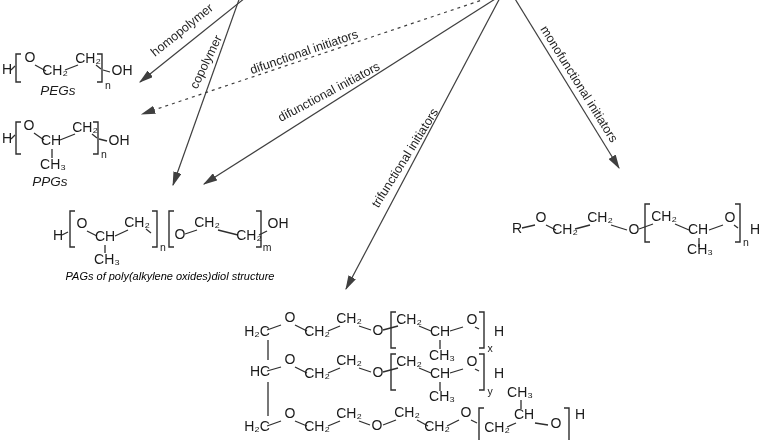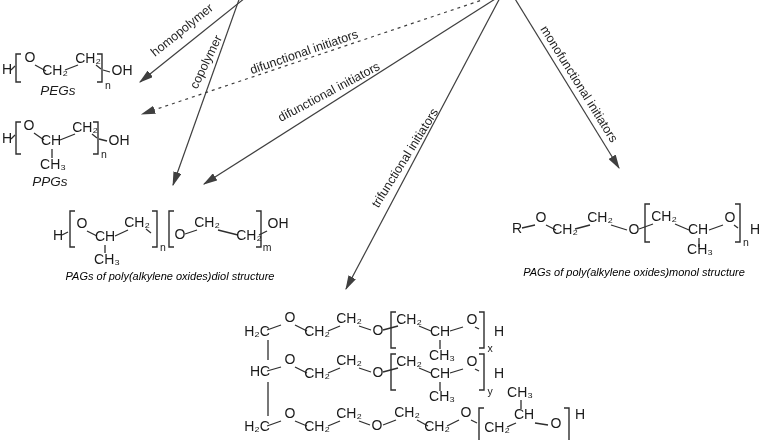--- a/index.html
+++ b/index.html
@@ -130,21 +130,20 @@
     <text class="at" x="72" y="36" text-anchor="middle">CH₂</text>
     <text class="at" x="107" y="24" text-anchor="middle">CH₂</text>
     <text class="at" x="141" y="36" text-anchor="middle">O</text>
     <text class="at" x="171" y="23" text-anchor="middle">CH₂</text>
     <text class="at" x="205" y="36" text-anchor="middle">CH</text>
     <text class="at" x="207" y="56" text-anchor="middle">CH₃</text>
     <text class="at" x="237" y="24" text-anchor="middle">O</text>
     <text class="sub" x="253" y="48" text-anchor="middle">n</text>
     <text class="at" x="262" y="36" text-anchor="middle">H</text>
   </svg>
-  <div class="caption" style="left:488px;top:266px;width:292px;">PAGs of poly(alkylene oxides)monol structure</div>
 
   <svg class="struct" style="left:236px;top:298px;" width="360" height="142">
 
     <line class="bond" x1="32" y1="42" x2="32" y2="62"></line>
     <line class="bond" x1="32" y1="84" x2="32" y2="118"></line>
 
     <path class="br" d="M160,14 H155 V50 H160"></path>
     <path class="br" d="M243,14 H248 V50 H243"></path>
     <line class="bond" x1="31" y1="32" x2="45" y2="27"></line>
     <line class="bond" x1="59" y1="27" x2="71" y2="33"></line>

